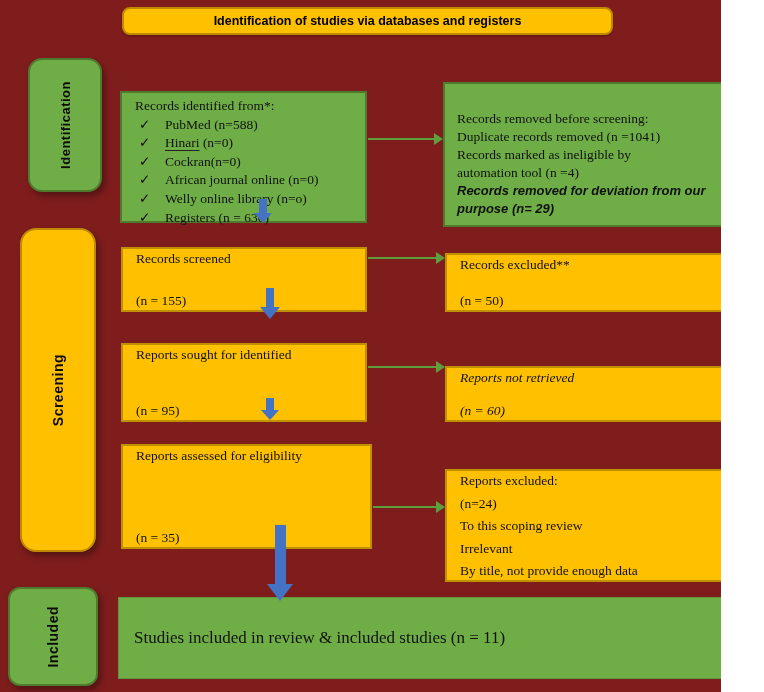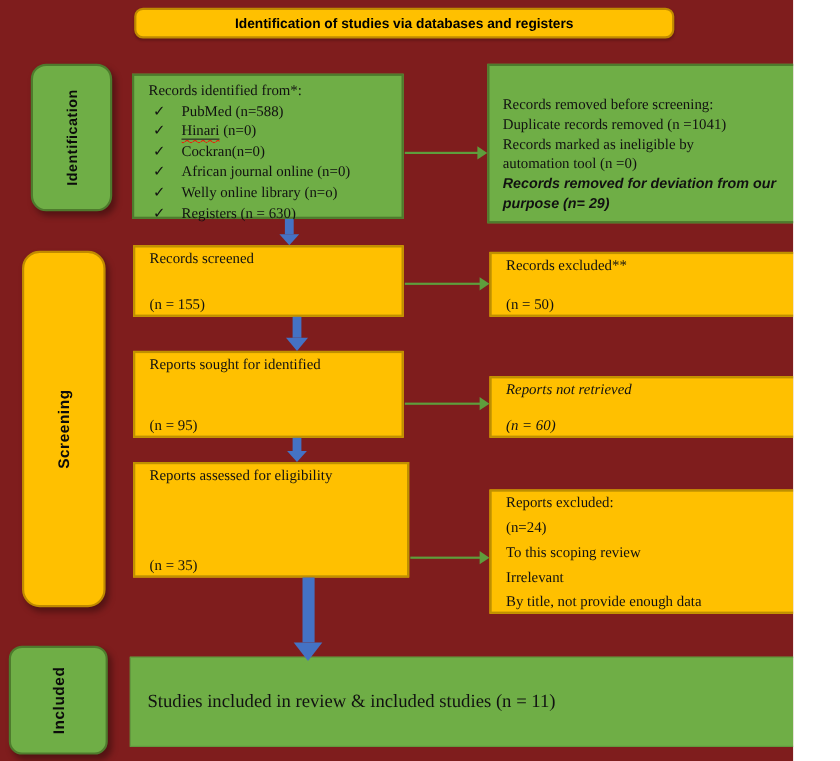--- a/index.html
+++ b/index.html
@@ -23,21 +23,21 @@
     position:absolute; display:flex; align-items:center; justify-content:center;
     border:2px solid; box-shadow:3px 4px 6px rgba(0,0,0,.35);
     font-family:"Liberation Sans", sans-serif; font-weight:bold; color:#0b0b0b;
   }
   .side span { writing-mode:vertical-rl; transform:rotate(180deg); letter-spacing:.5px; }
   #side-identification { left:28px; top:58px;  width:74px; height:134px; border-radius:14px; background:#6FAE46; border-color:#4E7B2D; font-size:13px; }
   #side-screening      { left:20px; top:228px; width:76px; height:324px; border-radius:16px; background:#FFC000; border-color:#C08A00; font-size:14px; }
   #side-included       { left:8px;  top:587px; width:90px; height:99px;  border-radius:12px; background:#6FAE46; border-color:#4E7B2D; font-size:14px; }
 
   
-  .box { position:absolute; border:2px solid; font-size:13.5px; color:#111; }
+  .box { position:absolute; border:2px solid; font-size:13.5px; color:#111;margin-top:24px; }
   .green  { background:#6FAE46; border-color:#4E7B2D; }
   .yellow { background:#FFC000; border-color:#BF9000; }
 
   #box-m1 { left:120px; top:67px; width:247px; height:132px; padding:4px 4px 0 13px; line-height:18.6px; }
   .m1-row { display:flex; }
   .m1-check { flex:none; width:30px; padding-left:4px; }
 
   #box-r1 { left:443px; top:58px; width:310px; height:145px; padding:26px 8px 0 12px; line-height:18px; }
   #box-r1 .em {
     font-family:"Liberation Sans", sans-serif; font-weight:bold; font-style:italic; font-size:13px;
@@ -51,21 +51,21 @@
   #box-r3 { left:445px; top:342px; width:313px; height:56px;font-style:italic; }
   #box-r4 { left:445px; top:445px; width:313px; height:113px; }
 
   #box-bottom {
     position:absolute; left:118px; top:597px; width:639px; height:82px;
     background:#6FAE46; border:1px solid #61973D;
     display:flex; align-items:center; padding-left:15px; font-size:17px; color:#111;
   }
 
   
-  .spell { text-decoration:underline; text-decoration-style:wavy; text-decoration-color:#e8240c; text-decoration-thickness:1px; text-underline-offset:3px; }
+  .spell { text-decoration-style:wavy; text-decoration-color:#e8240c; text-decoration-thickness:1px; text-underline-offset:3px; }
   .uline { text-decoration:underline; text-decoration-color:#222; }
 
   
   .varrow { position:absolute; display:flex; flex-direction:column; align-items:center; }
   .vshaft { background:#4472C4; }
   .vhead  { width:0; height:0; border-left-color:transparent !important; border-right-color:transparent !important;
             border-left-style:solid; border-right-style:solid; border-top-style:solid; border-top-color:#4472C4; }
 
   #arrow-down-1 { left:254px; top:199px; }
   #arrow-down-1 .vshaft { width:8px;  height:14px; }
@@ -137,21 +137,21 @@
     <div class="m1-row">
       <span class="m1-check">✓</span>
       <span>Registers (n = 630)</span>
     </div>
   </div>
 
   <div class="box green" id="box-r1">
     <div>Records removed before screening:</div>
     <div>Duplicate records removed (n =1041)</div>
     <div>Records marked as ineligible by</div>
-    <div>automation tool (n =0)</div>
+    <div>automation tool (n =4)</div>
     <div class="em">Records removed for deviation from our</div>
     <div class="em">purpose (n= 29)</div>
   </div>
 
   <div class="box yellow textbox" id="box-m2">
     <div>Records screened</div>
     <div>(n = 155)</div>
   </div>
   <div class="box yellow textbox" id="box-r2">
     <div>Records excluded**</div>

